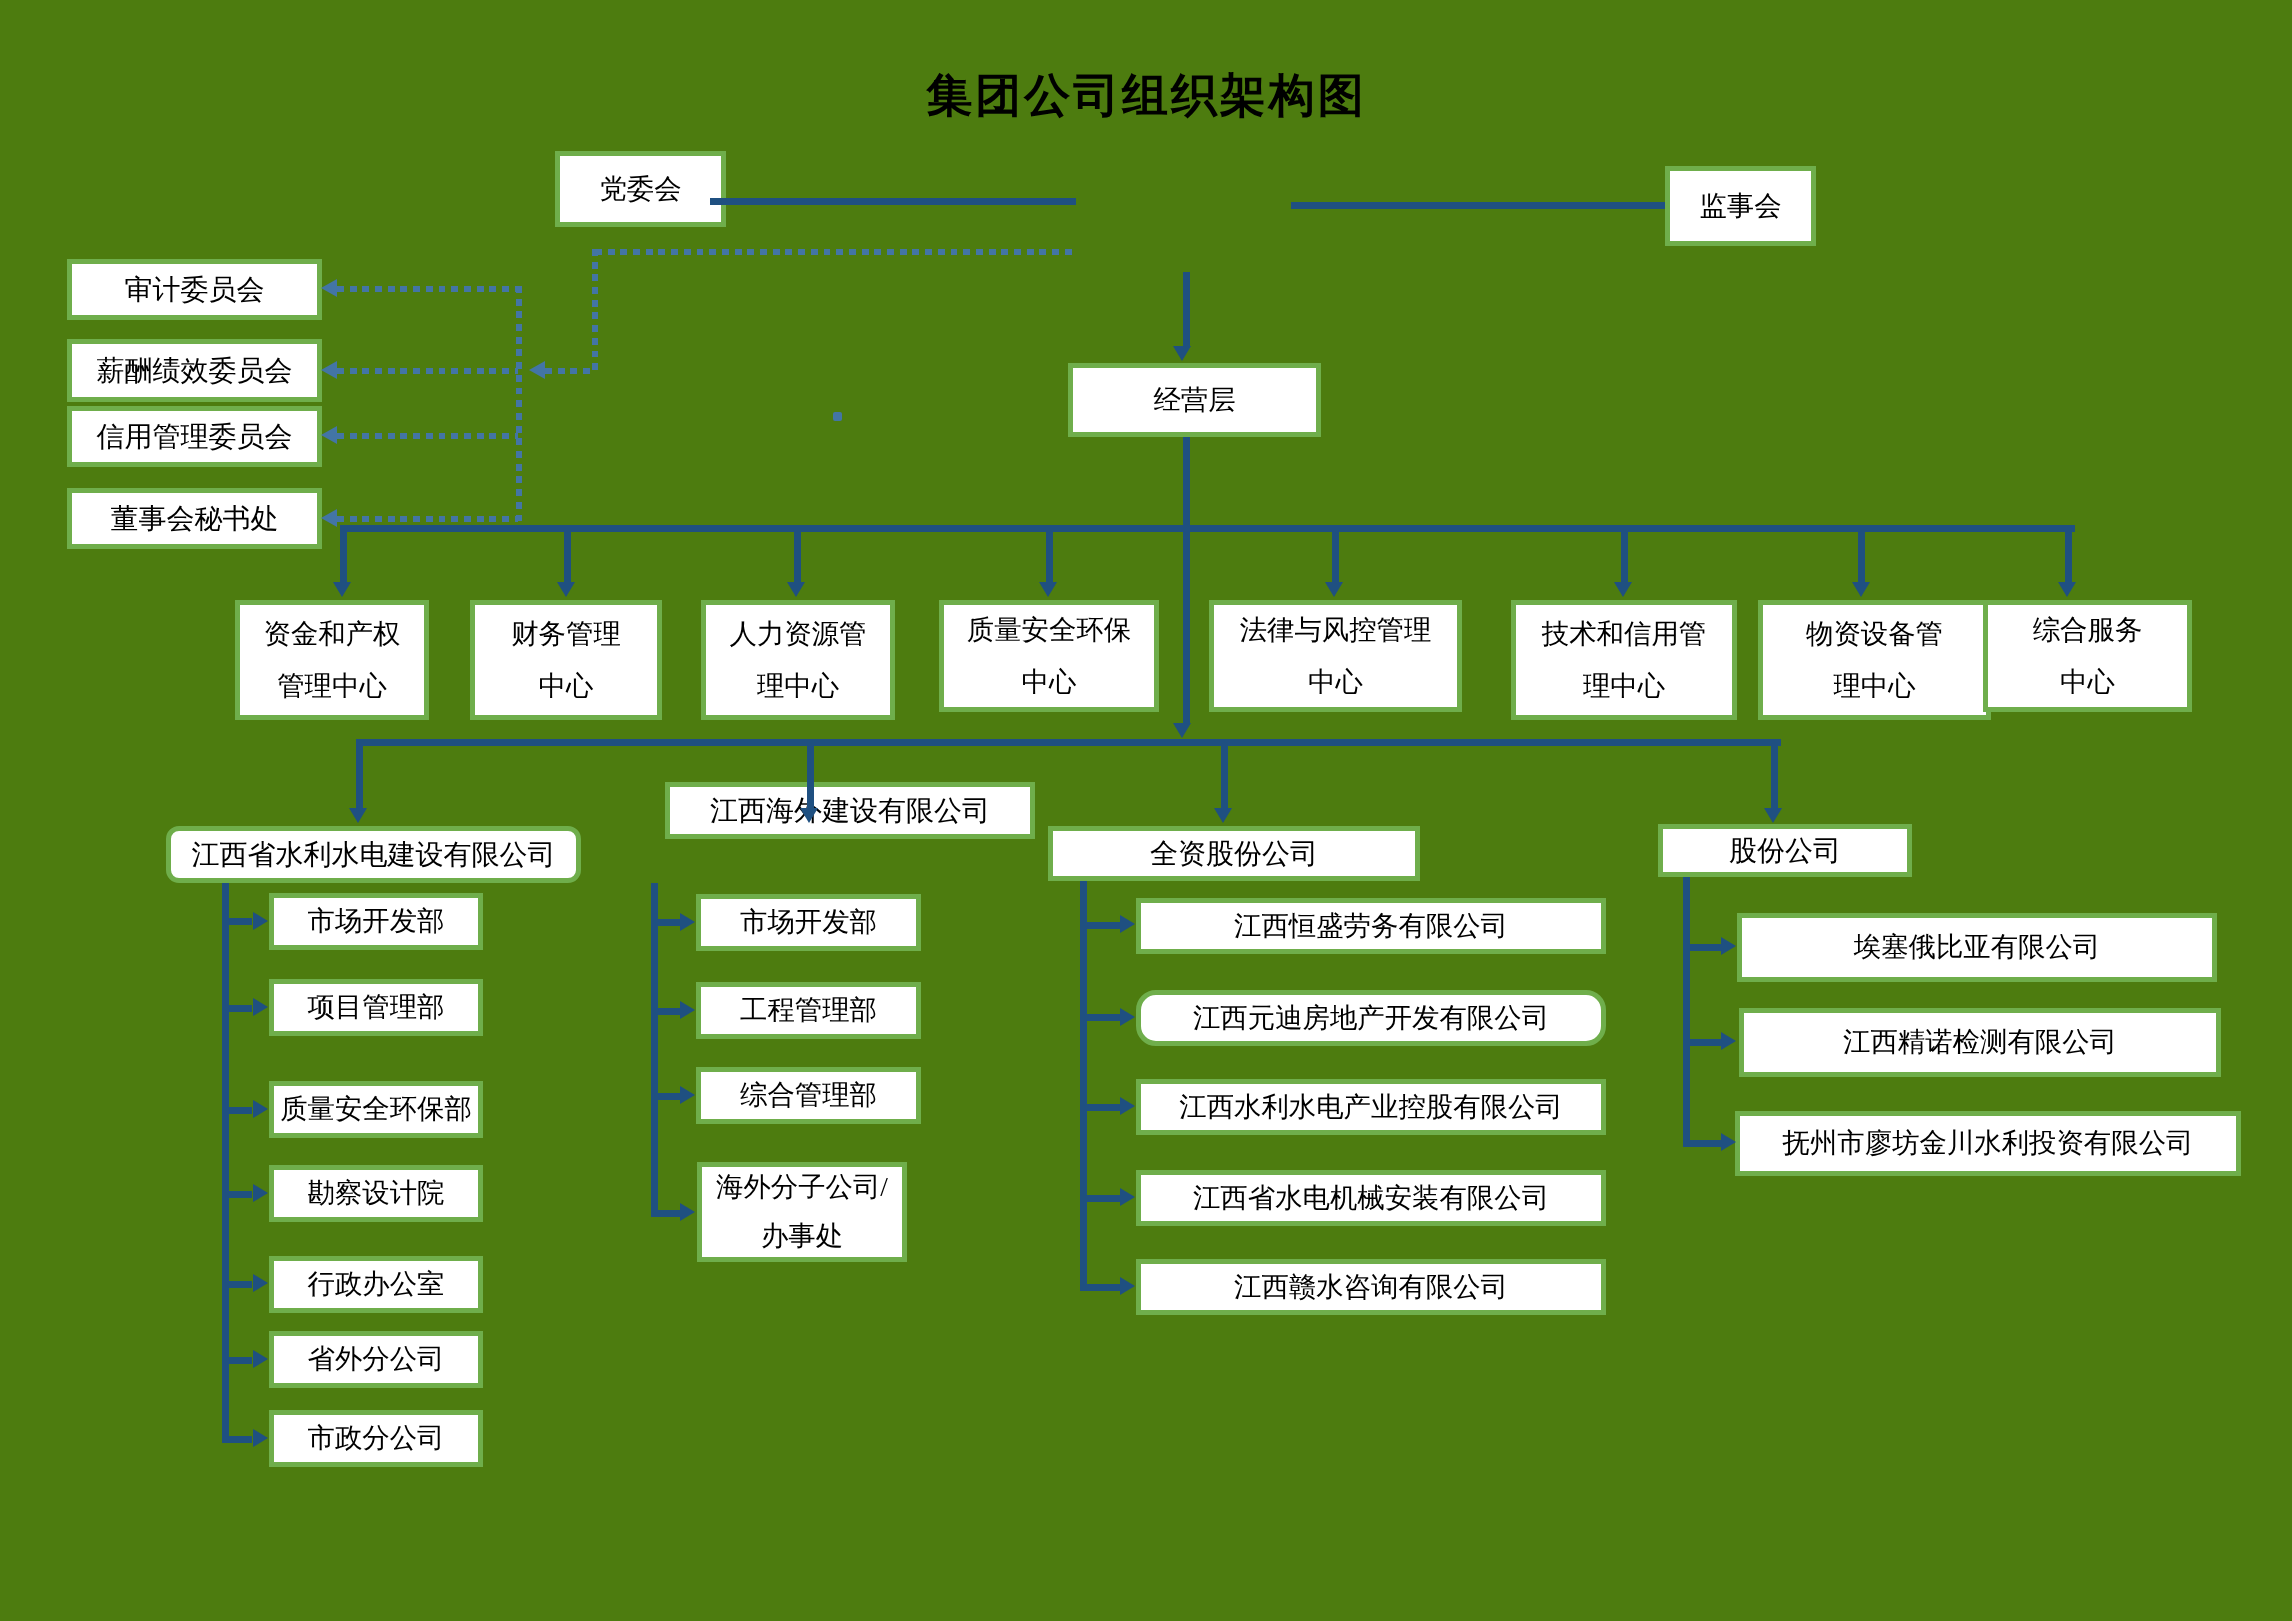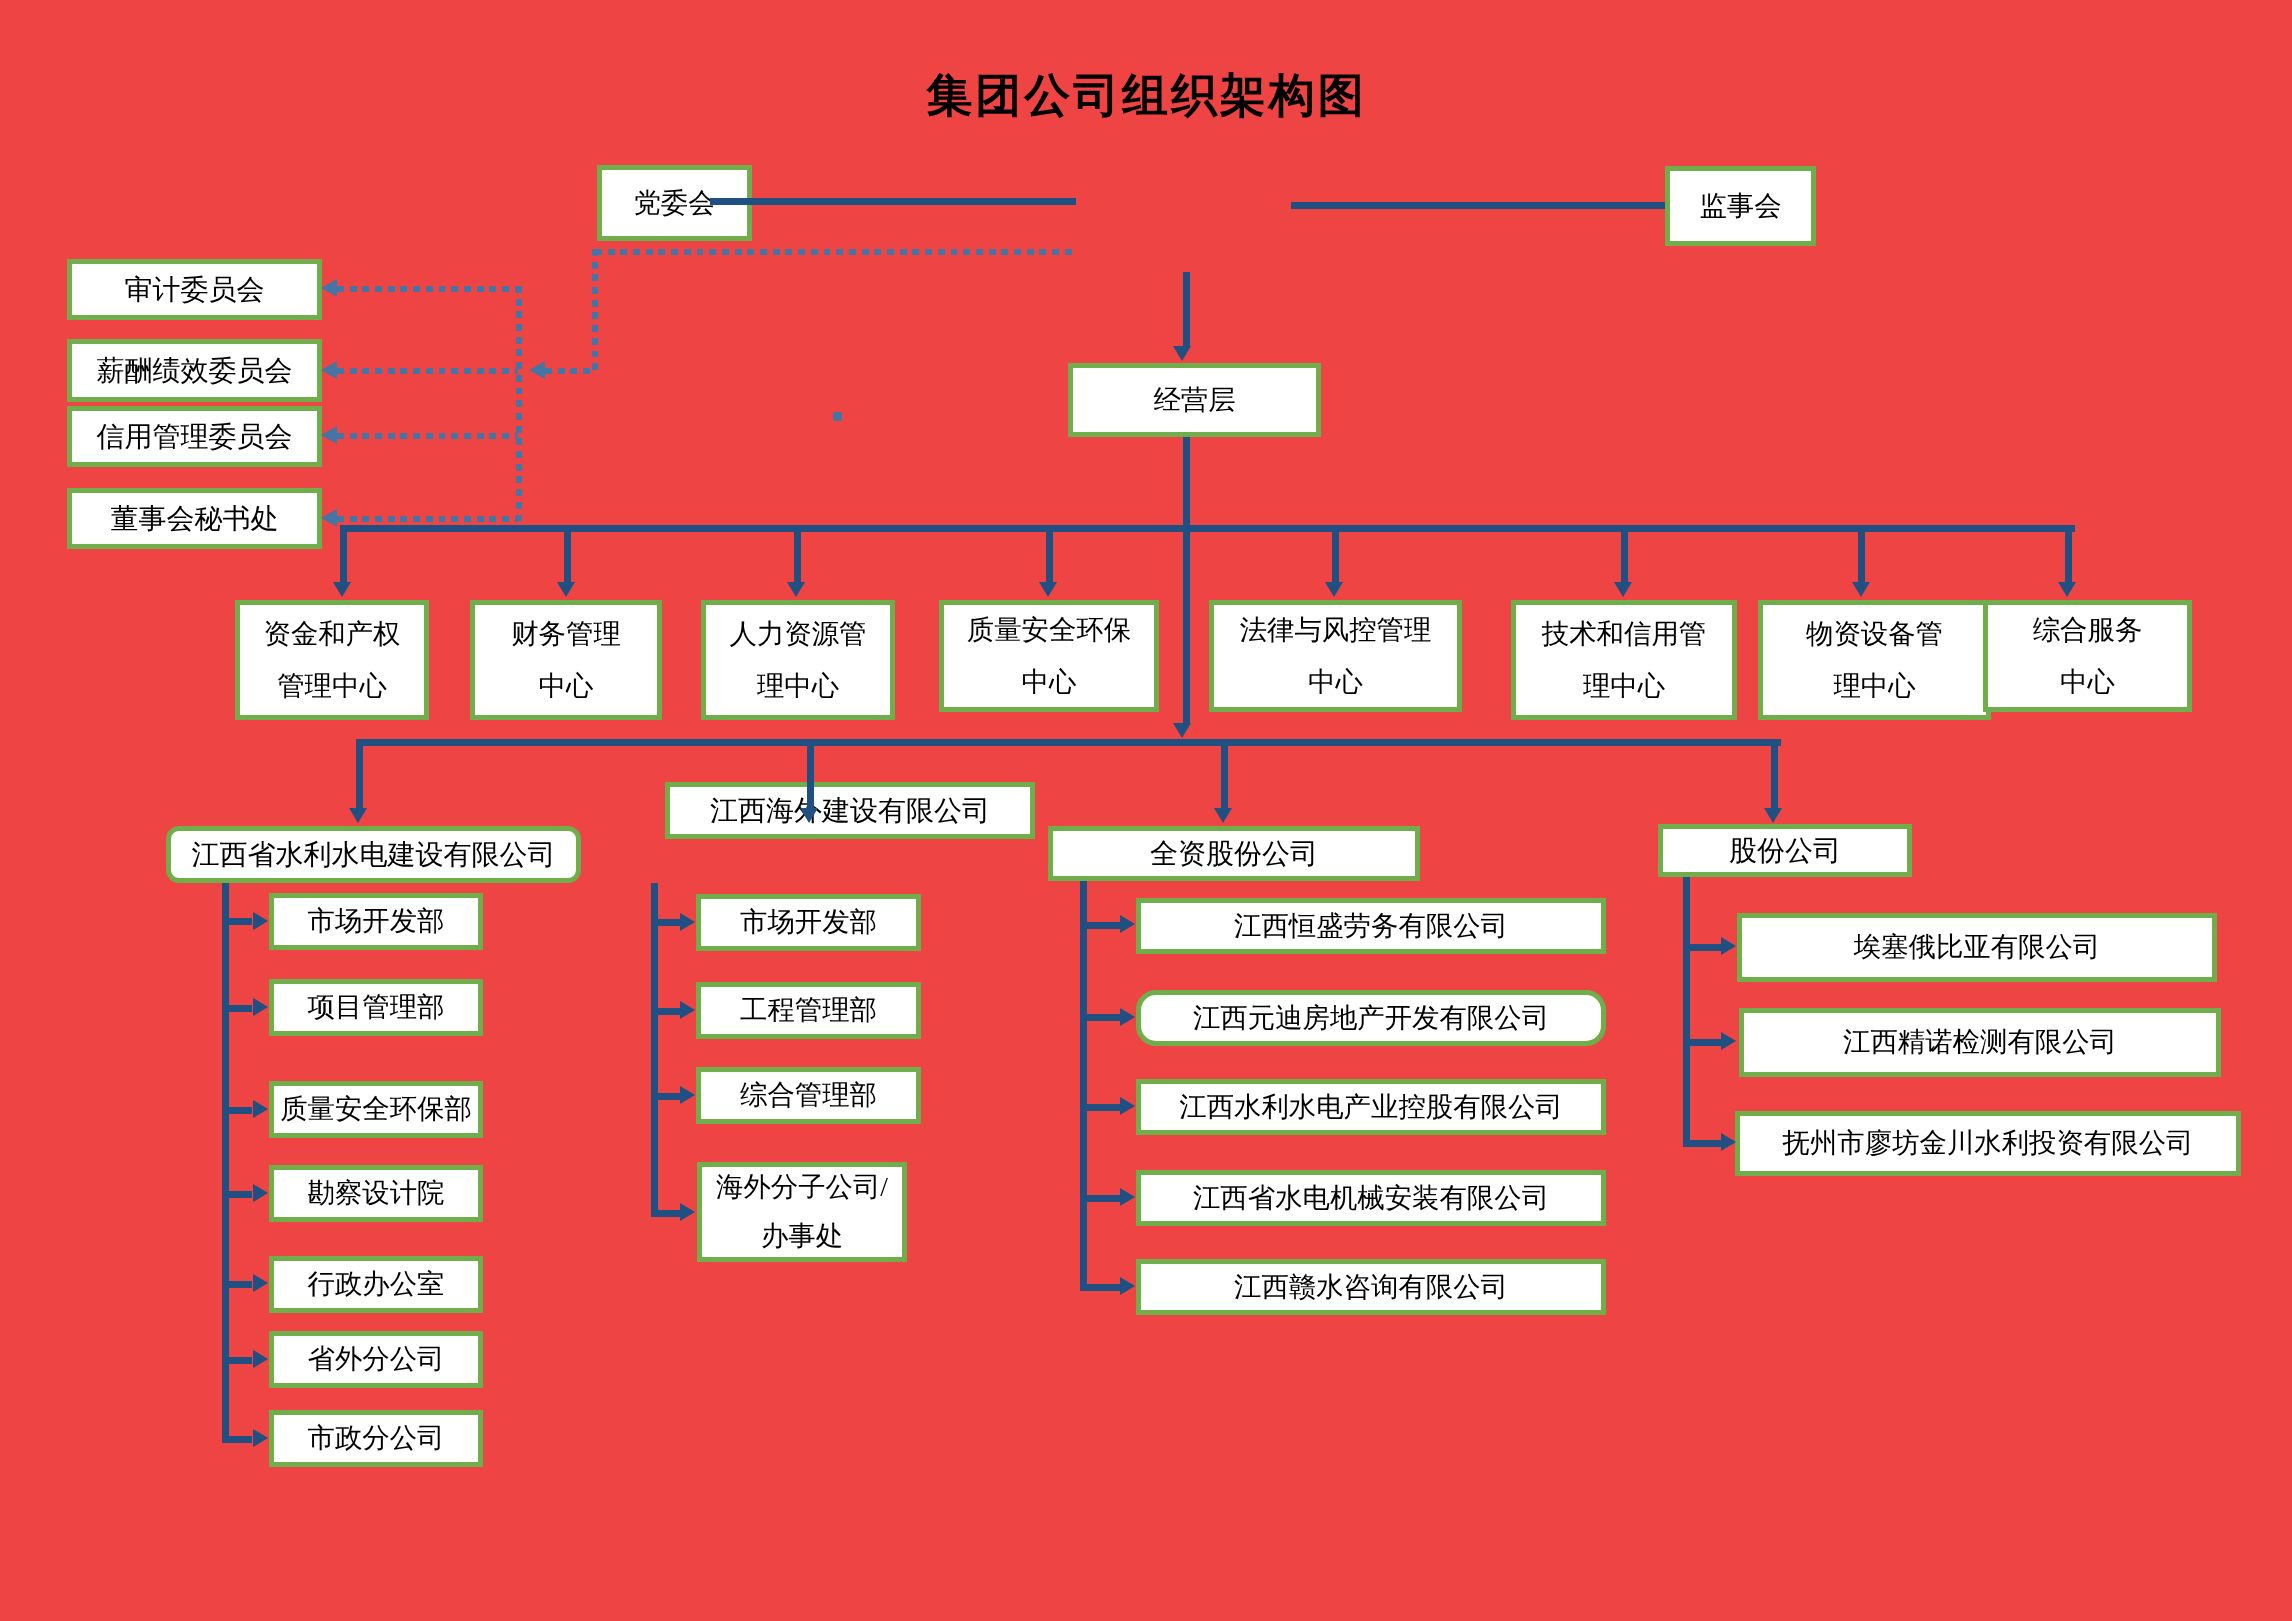--- a/index.html
+++ b/index.html
@@ -2,21 +2,21 @@
 <html><head>
 <meta charset="utf-8">
 <style>
   :root{
     --green:#6fae4b;
     --navy:#1f5081;
     --steel:#4375a5;
   }
   html,body{margin:0;padding:0;background:#fff;}
   #canvas{
-    position:relative;width:2293px;height:1621px;background:#ef4444;overflow:hidden;
+    position:relative;width:2293px;height:1621px;background:#4d7c0f;overflow:hidden;
     font-family:"Liberation Serif","DejaVu Serif",serif;color:#000;
   }
   .title{
     position:absolute;left:0;top:65px;width:2293px;text-align:center;
     font-size:46px;font-weight:bold;letter-spacing:2.9px;
     font-family:"Liberation Serif","DejaVu Serif",serif;
   }
   .gbox{
     position:absolute;box-sizing:border-box;border:5.9px solid var(--green);background:#fff;
     display:flex;align-items:center;justify-content:center;text-align:center;
@@ -32,21 +32,21 @@
   .arrLd{position:absolute;width:0;height:0;border-top:9.8px solid transparent;border-bottom:9.8px solid transparent;border-right:16.7px solid var(--steel);}
   .dotArt{position:absolute;width:8.8px;height:8.8px;background:var(--steel);border-radius:2px;}
 </style>
 </head>
 <body>
 
 <div id="canvas">
 
   <div class="title">集团公司组织架构图</div>
 
-  <div class="gbox" style="left:555px;top:165px;width:155px;height:76px;margin-left:42px;">
+  <div class="gbox" style="left:555px;top:151px;width:171px;height:76px;">
       <span>党委会</span>
     </div>
   <div class="gbox" style="left:1665px;top:166px;width:151px;height:80px;">
       <span>监事会</span>
     </div>
 
   <div class="gbox big" style="left:67px;top:259px;width:255px;height:61px;">
       <span>审计委员会</span>
     </div>
   <div class="gbox big" style="left:67px;top:339px;width:255px;height:63px;">

